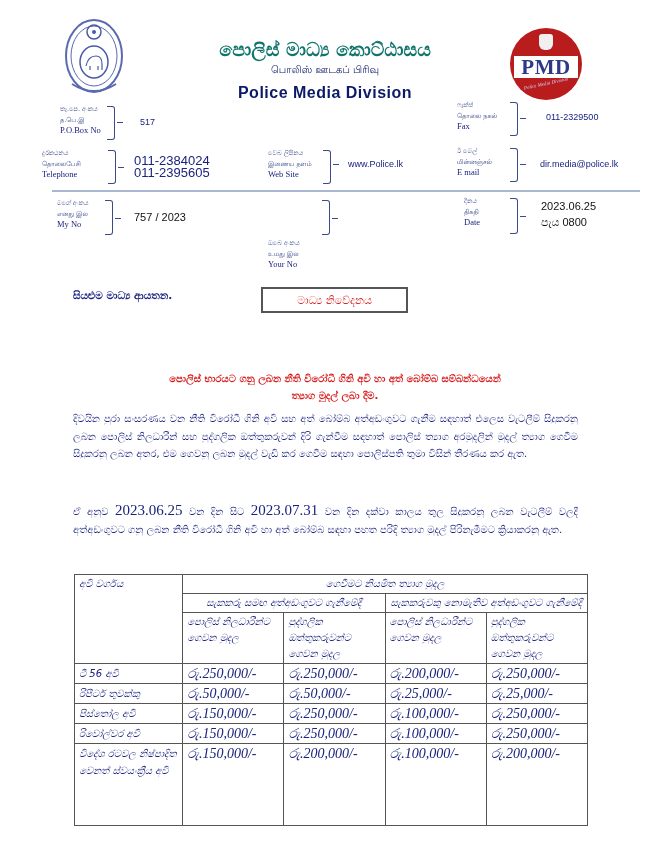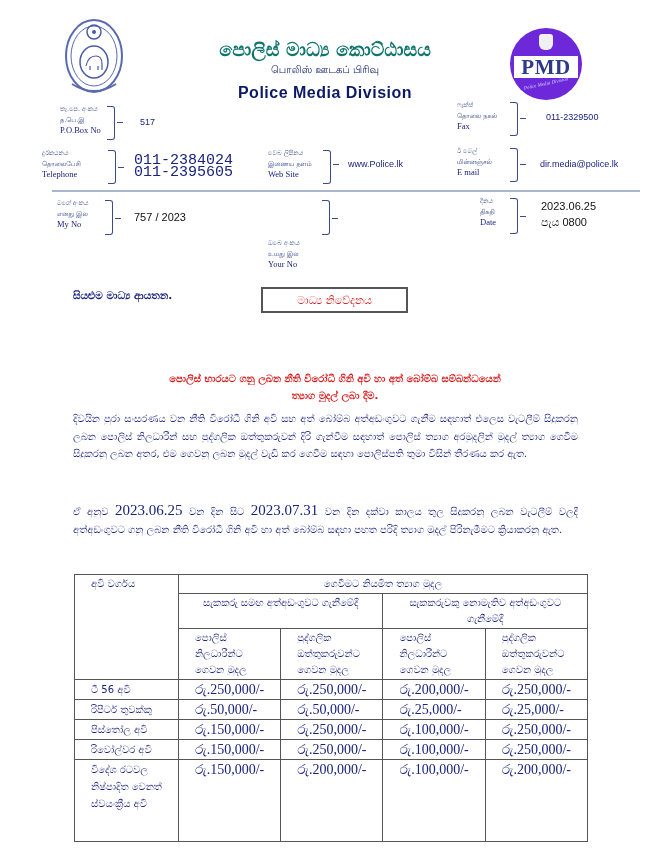--- a/index.html
+++ b/index.html
@@ -7,52 +7,52 @@
     body { position: relative; font-family: "Liberation Serif", serif; color: #1a237e; }
 
     .abs { position: absolute; }
 
     
     .emblem { left: 62px; top: 14px; width: 64px; height: 84px; }
     .title-si { left: 200px; top: 38px; width: 250px; text-align: center; font-family: "DejaVu Sans", sans-serif; font-size: 19px; font-weight: bold; color: #0f766e; }
     .title-ta { left: 200px; top: 64px; width: 250px; text-align: center; font-family: "DejaVu Sans", sans-serif; font-size: 10px; color: #0b1a66; }
     .title-en { left: 200px; top: 84px; width: 250px; text-align: center; font-family: "Liberation Sans", sans-serif; font-size: 16px; font-weight: bold; color: #0b1a66; letter-spacing: 0.5px; }
 
-    .pmd-logo { left: 510px; top: 28px; width: 72px; height: 72px; border-radius: 50%; background: #6d28d9; }
+    .pmd-logo { left: 510px; top: 28px; width: 72px; height: 72px; border-radius: 50%; background: #b91c1c; }
     .pmd-logo .crest { position: absolute; left: 29px; top: 6px; width: 14px; height: 16px; background: #f0f0f0; border-radius: 3px 3px 6px 6px; }
     .pmd-logo .band { position: absolute; left: 4px; top: 28px; width: 64px; height: 22px; background: #ffffff; display: flex; align-items: center; justify-content: center; font-family: "Liberation Serif", serif; font-weight: bold; font-size: 21px; color: #2e3a87; letter-spacing: 0.5px; }
     .pmd-logo .tag { position: absolute; left: 10px; top: 53px; width: 52px; text-align: center; font-size: 5px; color: #cfd4ff; transform: rotate(-12deg); font-style: italic; }
 
     
     .info { font-size: 8.5px; line-height: 10.5px; color: #1a237e; }
     .info .lbl-si, .info .lbl-ta { font-family: "DejaVu Sans", sans-serif; font-size: 6.5px; color: #3a4a8a; }
     .info .lbl-en { font-family: "Liberation Serif", serif; font-size: 8.5px; color: #1a237e; }
     .bracket { width: 8px; border: 1px solid #3a4a8a; border-left: none; border-radius: 0 3px 3px 0; }
     .dash { width: 6px; height: 1px; background: #3a4a8a; }
-    .val { font-family: Liberation Mono, monospace; font-size: 15px; color: #1a237e; line-height: 12px; }
+    .val { font-family: Liberation Sans, sans-serif; font-size: 13px; color: #1a237e; line-height: 12px; }
     .val-sans { font-family: "Liberation Sans", sans-serif; font-size: 9px; color: #1a237e; }
     .val-bold { font-family: "Liberation Sans", sans-serif; font-size: 11px; color: #111; line-height: 16px; }
 
     .hr { left: 52px; width: 588px; height: 2px; background: #a9b8d0; top: 190px; }
 
     
     .notice-box { left: 261px; top: 255px; width: 147px; height: 26px; border: 2px solid #555; display: flex; align-items: center; justify-content: center; font-family: "DejaVu Sans", sans-serif; font-size: 11px; color: #d81b1b; margin-top: 32px; }
 
     .recipients { left: 73px; top: 287px; font-family: "DejaVu Sans", sans-serif; font-size: 10.5px; font-weight: bold; line-height: 17px; color: #1a237e; }
 
     .headline { left: 80px; top: 370px; width: 510px; text-align: center; font-family: "DejaVu Sans", sans-serif; font-size: 10px; font-weight: bold; line-height: 17px; color: #d81b1b; }
 
     .para { left: 73px; width: 505px; font-family: "DejaVu Sans", sans-serif; font-size: 10px; line-height: 17.5px; color: #1a237e; text-align: justify; }
     .para1 { top: 410px; }
     .para2 { top: 502px; }
     .para2 .num { font-family: "Liberation Serif", serif; font-size: 15px; }
 
     
     table.rewards { position: absolute; left: 74px; top: 574px; width: 514px; border-collapse: collapse; font-family: "DejaVu Sans", sans-serif; font-size: 10px; color: #1a237e; }
-    table.rewards td, table.rewards th { border: 1.5px solid #555; vertical-align: top; padding: 1px 16px; font-weight: normal; line-height: 16px; }
+    table.rewards td, table.rewards th { border: 1.5px solid #555; vertical-align: top; padding: 1px 4px; font-weight: normal; line-height: 16px; font-style: italic; }
     table.rewards th.center { text-align: center; }
     table.rewards td.amt { font-family: "Liberation Serif", serif; font-size: 14px; line-height: 17px; }
     table.rewards td.type { line-height: 17px; }
     .col0 { width: 108px; }
     .col { width: 101px; }
   </style>
 </head>
 <body>
 
 <div class="abs emblem">
@@ -138,21 +138,21 @@
 
 <div class="abs info" style="left:268px; top:198px;margin-top:40px;">
   <div class="lbl-si">ඔබේ අංකය</div>
   <div class="lbl-ta">உமது இல</div>
   <div class="lbl-en">Your No</div>
 </div>
 <div class="abs bracket" style="left:322px; top:200px; height:35px;"></div>
 <div class="abs dash" style="left:332px; top:218px;"></div>
 <div class="abs val-bold" style="left:348px; top:209px;"></div>
 
-<div class="abs info" style="left:480px; top:196px;">
+<div class="abs info" style="left:464px; top:196px;">
   <div class="lbl-si">දිනය</div>
   <div class="lbl-ta">திகதி</div>
   <div class="lbl-en">Date</div>
 </div>
 <div class="abs bracket" style="left:510px; top:198px; height:36px;"></div>
 <div class="abs dash" style="left:520px; top:216px;"></div>
 <div class="abs val-bold" style="left:541px; top:198px;">
   <div>2023.06.25</div>
   <div>පැය 0800</div>
 </div>

